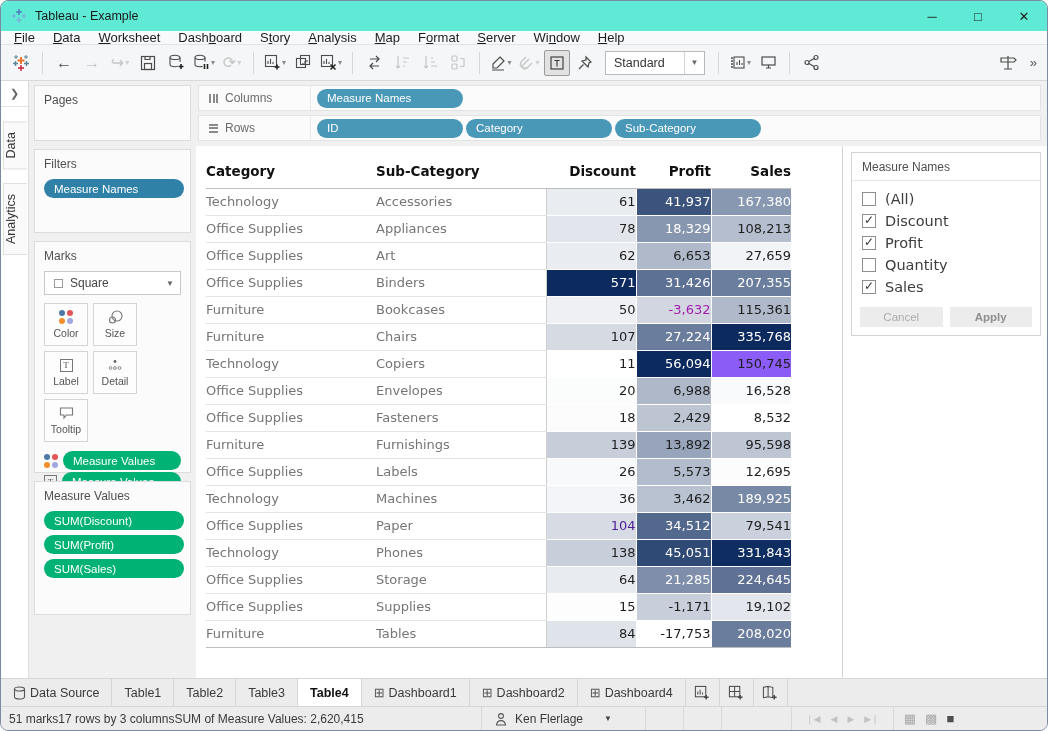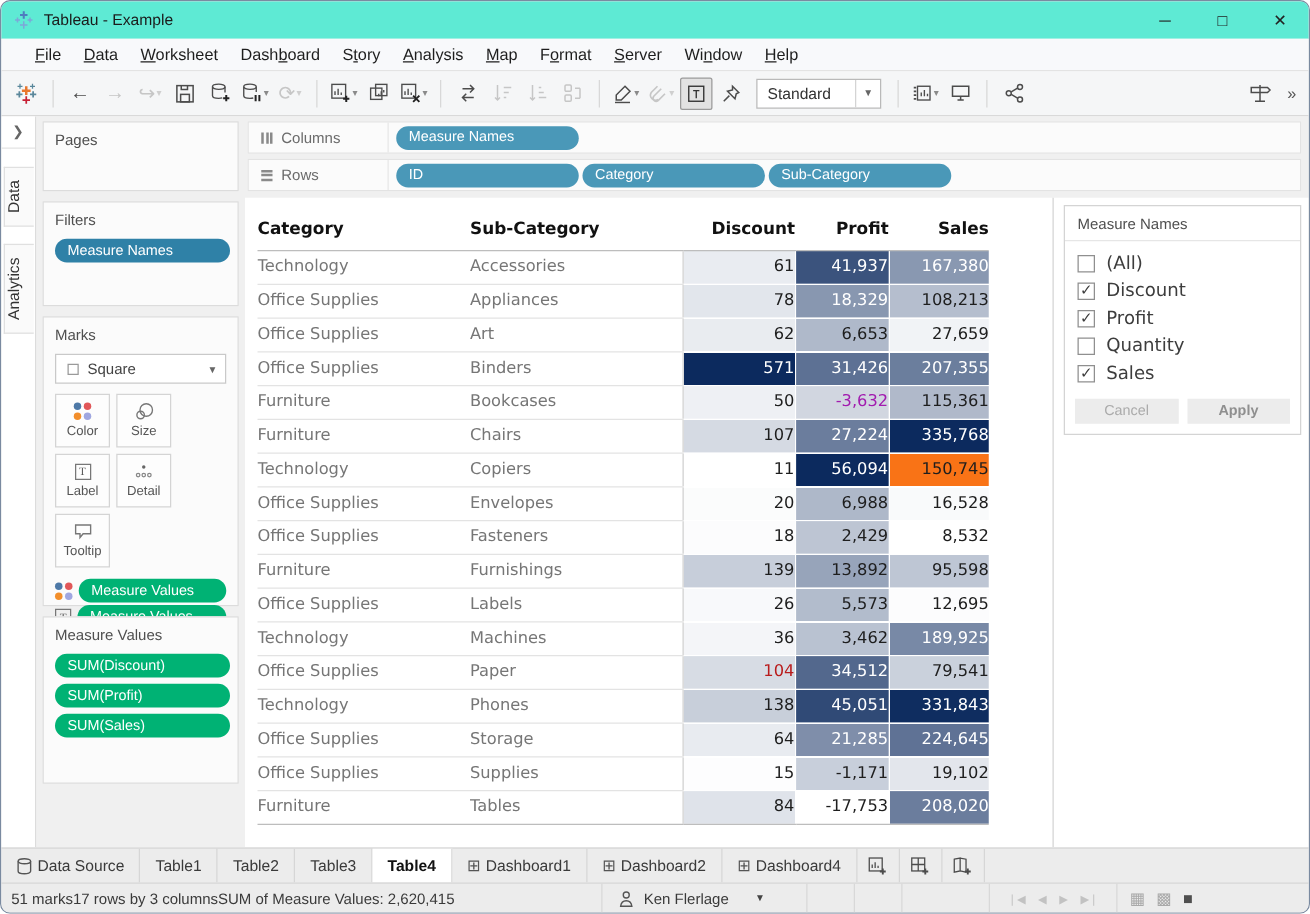--- a/index.html
+++ b/index.html
@@ -7,21 +7,21 @@
   .window { position:relative; width:1048px; height:731px; border:1px solid #7a8aa0; border-radius:8px; overflow:hidden; background:#f0f0f0; display:flex; flex-direction:column; }
 
   
   .titlebar { height:30px; background:#5eead4; display:flex; align-items:center; flex:none; }
   .titlebar .app-icon { width:16px; height:16px; margin:0 8px 0 10px; }
   .titlebar .title { font-size:12.5px; color:#1b1b1b; }
   .win-controls { margin-left:auto; display:flex; height:100%; }
   .win-btn { width:46px; height:100%; display:flex; align-items:center; justify-content:center; font-size:13px; color:#222; cursor:default; }
 
   
-  .menubar { height:26px; background:#f8f9fb; border-bottom:1px solid #e3e3e3; display:flex; align-items:center; padding-left:18px; flex:none; }
+  .menubar { height:14px; background:#f8f9fb; border-bottom:1px solid #e3e3e3; display:flex; align-items:center; padding-left:4px; flex:none; }
   .menu-item { font-size:13px; color:#1e1e1e; padding:3px 9px; }
   .menu-item u { text-decoration:underline; }
 
   
   .toolbar { height:36px; background:#f5f6f7; border-bottom:1px solid #d9d9d9; display:flex; align-items:center; padding:0 6px; flex:none; }
   .tb-btn { height:26px; min-width:26px; display:flex; align-items:center; justify-content:center; color:#4c4c4c; font-size:16px; margin:0 1px; border-radius:2px; }
   .tb-btn.disabled { color:#c6c6c6; }
   .tb-btn.pressed { background:#e2e2e2; border:1px solid #9a9a9a; }
   .tb-btn svg { display:block; }
   .caret { font-size:8px; color:#8a8a8a; margin-left:1px; }
@@ -492,21 +492,21 @@
                   <td class="c-sub dim">Chairs</td>
                   <td class="c-disc meas first" style="background: rgb(213, 218, 227); color: rgb(30, 30, 30);">107</td>
                   <td class="c-profit meas" style="background: rgb(107, 125, 157); color: rgb(255, 255, 255);">27,224</td>
                   <td class="c-sales meas" style="background: rgb(12, 42, 94); color: rgb(255, 255, 255);">335,768</td>
                 </tr>
                 <tr>
                   <td class="c-cat dim">Technology</td>
                   <td class="c-sub dim">Copiers</td>
                   <td class="c-disc meas first" style="background: rgb(255, 255, 255); color: rgb(30, 30, 30);">11</td>
                   <td class="c-profit meas" style="background: rgb(12, 42, 94); color: rgb(255, 255, 255);">56,094</td>
-                  <td class="c-sales meas" style="background: #f97316; color: rgb(30, 30, 30);">150,745</td>
+                  <td class="c-sales meas" style="background: #8b5cf6; color: rgb(30, 30, 30);">150,745</td>
                 </tr>
                 <tr>
                   <td class="c-cat dim">Office Supplies</td>
                   <td class="c-sub dim">Envelopes</td>
                   <td class="c-disc meas first" style="background: rgb(251, 252, 252); color: rgb(30, 30, 30);">20</td>
                   <td class="c-profit meas" style="background: rgb(174, 184, 201); color: rgb(30, 30, 30);">6,988</td>
                   <td class="c-sales meas" style="background: rgb(249, 250, 251); color: rgb(30, 30, 30);">16,528</td>
                 </tr>
                 <tr>
                   <td class="c-cat dim">Office Supplies</td>
@@ -532,21 +532,21 @@
                 <tr>
                   <td class="c-cat dim">Technology</td>
                   <td class="c-sub dim">Machines</td>
                   <td class="c-disc meas first" style="background: rgb(244, 245, 248); color: rgb(30, 30, 30);">36</td>
                   <td class="c-profit meas" style="background: rgb(185, 194, 209); color: rgb(30, 30, 30);">3,462</td>
                   <td class="c-sales meas" style="background: rgb(120, 137, 166); color: rgb(255, 255, 255);">189,925</td>
                 </tr>
                 <tr>
                   <td class="c-cat dim">Office Supplies</td>
                   <td class="c-sub dim">Paper</td>
-                  <td class="c-disc meas first" style="background: rgb(215, 220, 228); color: #b91c1c;">104</td>
+                  <td class="c-disc meas first" style="background: rgb(215, 220, 228); color: #4c1d95;">104</td>
                   <td class="c-profit meas" style="background: rgb(83, 104, 141); color: rgb(255, 255, 255);">34,512</td>
                   <td class="c-sales meas" style="background: rgb(202, 209, 220); color: rgb(30, 30, 30);">79,541</td>
                 </tr>
                 <tr>
                   <td class="c-cat dim">Technology</td>
                   <td class="c-sub dim">Phones</td>
                   <td class="c-disc meas first" style="background: rgb(200, 207, 218); color: rgb(30, 30, 30);">138</td>
                   <td class="c-profit meas" style="background: rgb(48, 74, 118); color: rgb(255, 255, 255);">45,051</td>
                   <td class="c-sales meas" style="background: rgb(15, 45, 96); color: rgb(255, 255, 255);">331,843</td>
                 </tr>

